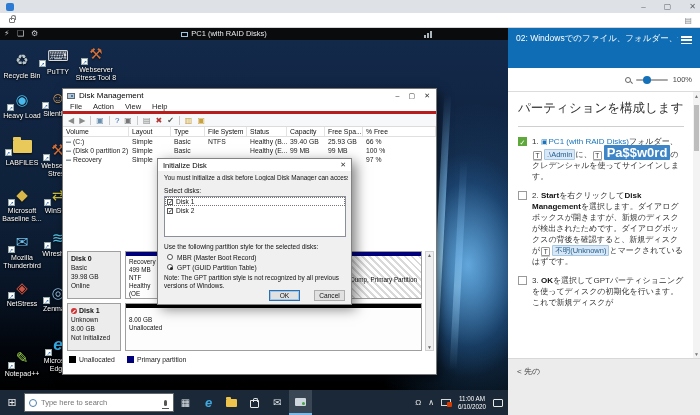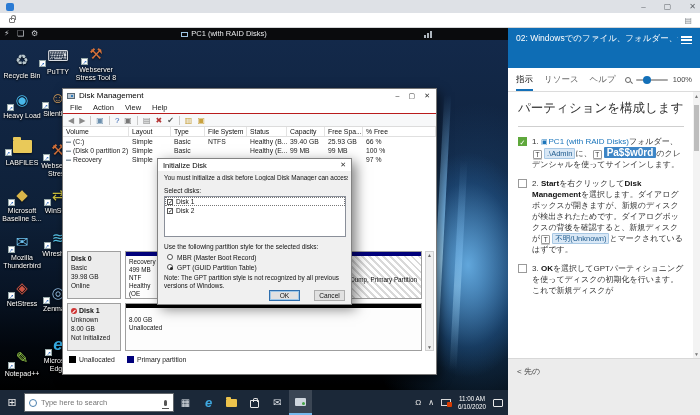--- a/index.html
+++ b/index.html
@@ -41,21 +41,21 @@
   .darrow{position:absolute;left:-8px;bottom:-1px;width:7px;height:7px;background:#fff;border:1px solid #9aa;font-size:5px;line-height:6px;color:#1b5fb8;text-align:center;}
   .dlabel{margin-top:2px;font-size:7px;line-height:8px;color:#fff;text-shadow:0 1px 2px #000,0 0 2px #000;}
 
   
   .dm{left:62px;top:48px;width:375px;height:287px;background:#fff;border:1px solid #767676;box-shadow:3px 4px 10px rgba(0,0,0,.55);z-index:5;color:#111;}
   .dm-title{height:13px;display:flex;align-items:center;padding-left:4px;background:#fff;}
   .hddico{width:8px;height:6px;background:#b9c4cf;border:1px solid #5a6a76;position:relative;}
   .hddico:after{content:'';position:absolute;right:1px;top:1px;width:2px;height:2px;background:#2f7fc0;}
   .dm-title-txt{font-size:8px;margin-left:4px;color:#000;}
   .dm-controls{margin-left:auto;display:flex;gap:9px;padding-right:6px;color:#333;font-size:7px;}
-  .dm-menu{height:12px;display:flex;gap:11px;align-items:center;padding-left:7px;border-bottom:1px solid #b91c1c;}
+  .dm-menu{height:12px;display:flex;gap:11px;align-items:center;padding-left:7px;border-bottom:3px solid #b91c1c;}
   .dm-menu-item{font-size:7.5px;color:#222;}
   .dm-tools{height:13px;display:flex;align-items:center;gap:5px;padding-left:5px;border-bottom:1px solid #dcdcdc;background:#f7f8f9;}
   .dm-tool{font-size:8px;line-height:13px;}
   .dm-sep{width:1px;height:9px;background:#c9c9c9;}
   .dm-grid{display:grid;grid-template-columns:66px 42px 34px 42px 40px 38px 38px 1fr;}
   .dm-cols{height:10px;border-bottom:1px solid #e0e0e0;}
   .dm-col{font-size:6.8px;line-height:10px;padding-left:3px;border-right:1px solid #e3e3e3;color:#111;overflow:hidden;white-space:nowrap;}
   .dm-row{height:9px;}
   .dm-cell{font-size:6.8px;line-height:9px;padding-left:3px;overflow:hidden;white-space:nowrap;color:#222;}
   .vico{display:inline-block;font-size:5px;color:#8a9aa6;margin-right:2px;vertical-align:top;}
@@ -147,21 +147,21 @@
   #sbSteps{margin-top:9px;}
   .step{display:flex;gap:5px;margin-bottom:8px;}
   .scb{flex:none;width:9px;height:9px;border:1px solid #9a9a9a;background:#fff;margin-top:1px;font-size:7px;line-height:9px;text-align:center;color:#fff;}
   .scb.done{background:#5fa83c;border-color:#5fa83c;}
   .stx{font-size:8px;line-height:11px;color:#333;}
   .stx b{color:#111;}
   .slink{color:#1b75bb;}
   .vmico{color:#1b75bb;font-size:7px;margin-right:1px;}
   .ticon{display:inline-block;width:9px;height:9px;border:1px solid #9a9a9a;background:#fff;color:#333;font-size:6.5px;line-height:8px;text-align:center;border-radius:1px;box-shadow:0 1px 0 #ccc;margin:0 2px 0 1px;vertical-align:-1px;}
   .chipl{background:#d9e8f6;color:#1f5b8e;border:1px solid #a8c8e4;padding:0 2px;font-size:7.5px;border-radius:1px;margin-top:27px;}
-  .chipd{background:#3d85c6;color:#fff;font-weight:bold;padding:0 3px;font-size:10px;border-radius:1px;}
+  .chipd{background:#3d85c6;color:#fff;font-weight:bold;padding:0 3px;font-size:13px;border-radius:1px;}
   .sb-scroll{position:absolute;right:0;top:0;bottom:0;width:7px;background:#f3f3f3;}
   .sb-thumb{position:absolute;left:1px;right:1px;top:13px;height:46px;background:#bdbdbd;}
   .sb-sar{position:absolute;left:0;right:0;text-align:center;font-size:5px;color:#777;}
   .sb-f{height:57px;background:#ececec;border-top:1px solid #d8d8d8;position:relative;flex:none;}
   .sb-prev{position:absolute;left:9px;top:7px;font-size:8px;color:#444;}
   .sb-next{position:absolute;right:8px;bottom:8px;font-size:8px;color:#333;}
 </style>
 </head>
 <body>
 
@@ -410,25 +410,20 @@
   <div class="abs sb">
     <div class="sb-h">
       <div class="sb-h-title">02: Windowsでのファイル、フォルダー、ディスクの管理</div>
       <div class="burger">
           <i></i>
           <i></i>
           <i></i>
         </div>
     </div>
     <div class="sb-t">
-      <div id="sbTabs">
-          <div class="sb-tab active">指示</div>
-          <div class="sb-tab">リソース</div>
-          <div class="sb-tab">ヘルプ</div>
-        </div>
       <div class="sb-zoom">
         <span class="mag"></span>
         <span class="strack">
             <span class="sthumb"></span>
           </span>
         <span class="sb-zlabel">100%</span>
       </div>
     </div>
     <div class="sb-c">
       <div class="sb-head">パーティションを構成します</div>

